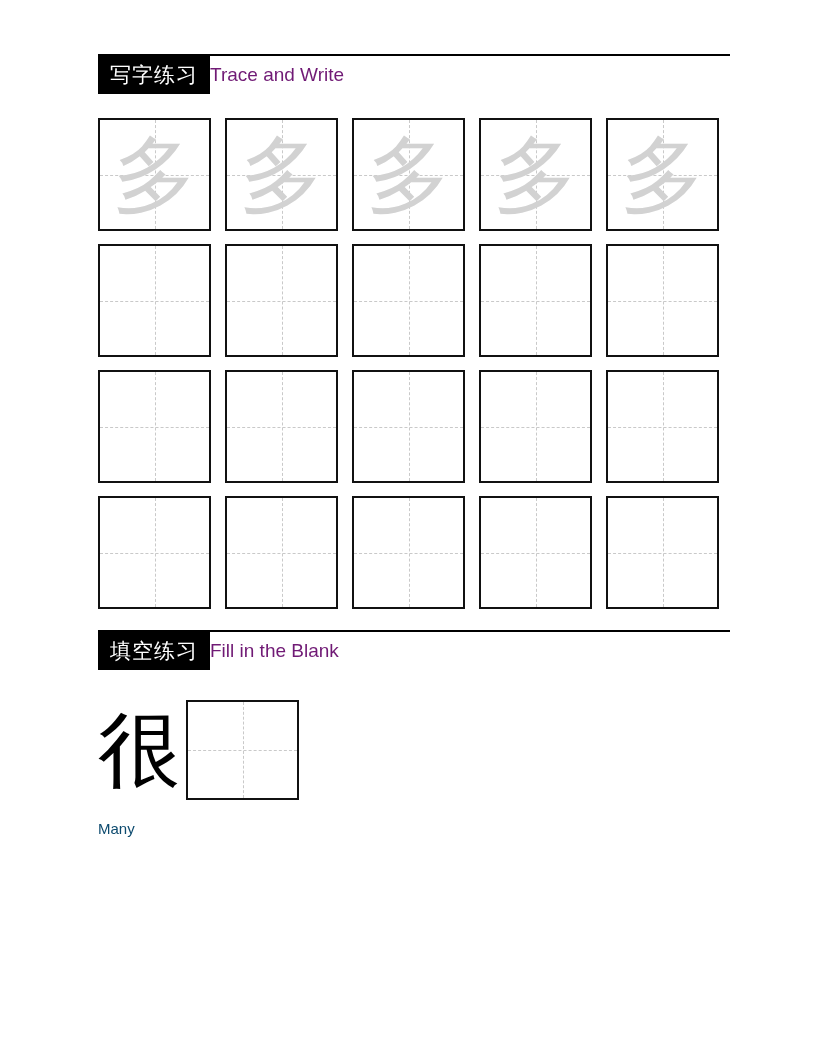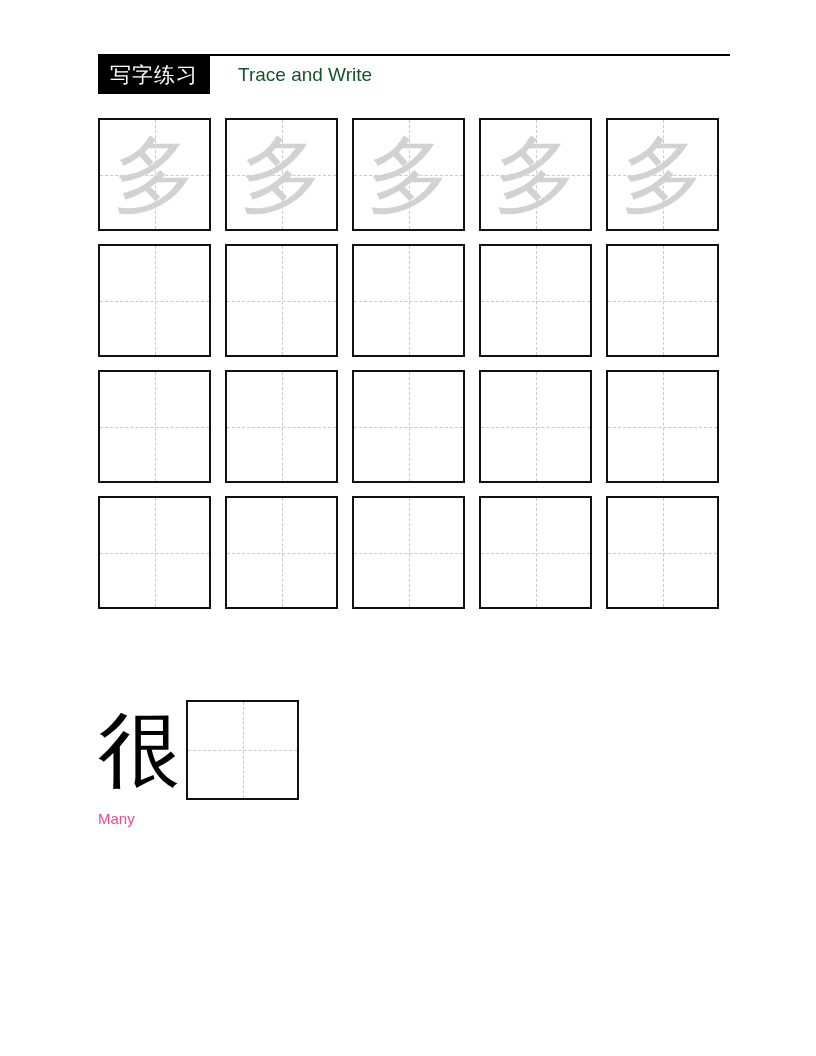--- a/index.html
+++ b/index.html
@@ -44,22 +44,22 @@
     font-size: 21px;
     line-height: 38px;
     padding: 0 12px;
     letter-spacing: 1px;
     white-space: nowrap;
     font-family: "DejaVu Sans", sans-serif;
   }
   .section-title {
     font-size: 19px;
     line-height: 38px;
-    padding-left: 28px;
-    color: #14532d;
+    padding-left: 0;
+    color: #701a75;
     white-space: nowrap;
   }
 
   
   .grid {
     position: absolute;
     left: 98px;
   }
   .grid-row {
     display: flex;
@@ -130,22 +130,22 @@
     left: 50%; top: 0; bottom: 0; width: 0;
     border-left: 1px dashed #c9c9c9;
   }
   .fib-box .hline {
     position: absolute;
     top: 50%; left: 0; right: 0; height: 0;
     border-top: 1px dashed #c9c9c9;
   }
   .fib-trans {
     font-size: 15px;
-    color: #ec4899;
-    margin-top: 10px;
+    color: #0c4a6e;
+    margin-top: 20px;
   }
 </style>
 </head>
 <body>
 
 <div class="page">
 
   <div class="section" style="top:54px;">
     <div class="section-rule"></div>
     <div class="section-head">
@@ -263,20 +263,27 @@
       </div>
       <div class="cell">
         <div class="vline"></div>
         <div class="hline"></div>
         <div class="glyph"></div>
       </div>
     </div>
 
   </div>
 
+  <div class="section" style="top:630px;">
+    <div class="section-rule"></div>
+    <div class="section-head">
+      <div class="badge">填空练习</div>
+      <div class="section-title">Fill in the Blank</div>
+    </div>
+  </div>
 
   <div class="fib" style="top:700px;">
     <div class="fib-line">
       <span class="fib-char" style="font-size:82px;">很</span>
       <span class="fib-box" style="width:113px;height:100px;margin-left:6px;">
         <span class="vline"></span>
         <span class="hline"></span>
       </span>
       <span class="fib-char" style="font-size:82px;"></span>
     </div>

